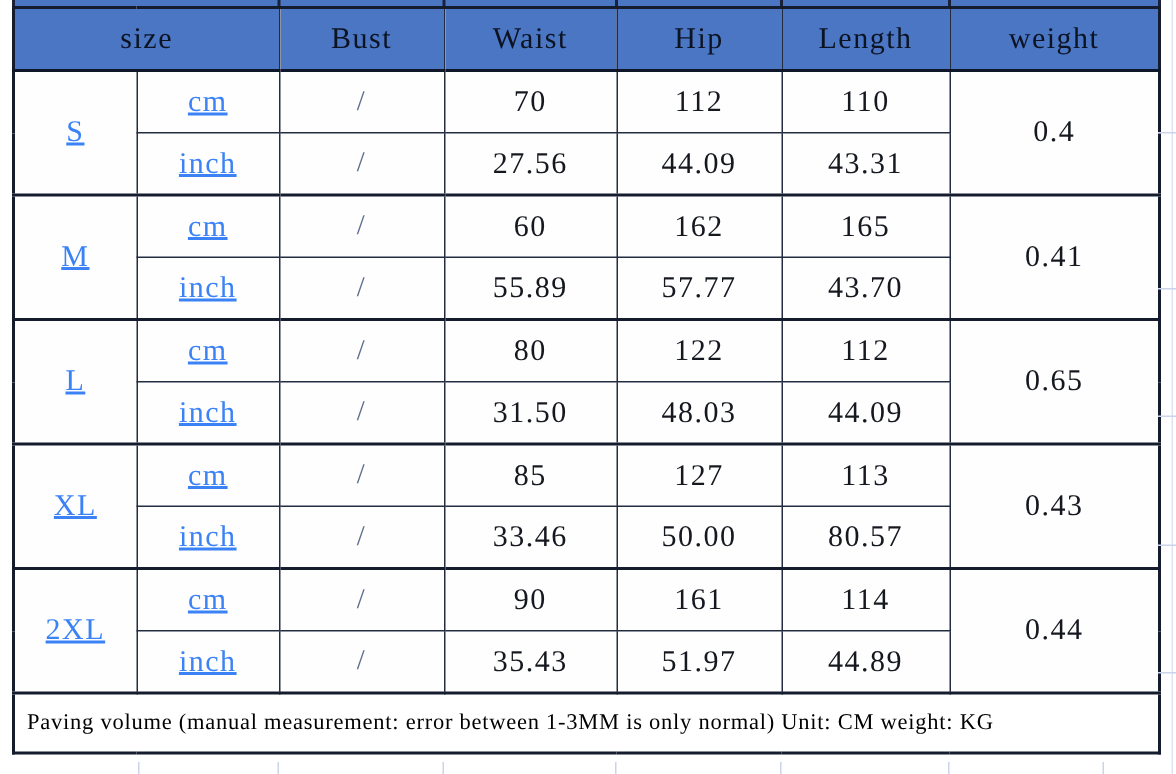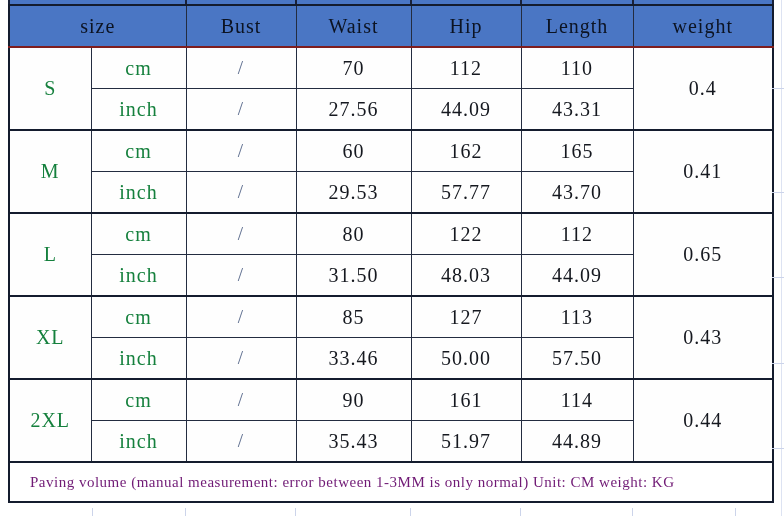--- a/index.html
+++ b/index.html
@@ -21,29 +21,29 @@
     border:2px solid #141c2e;
   }
   td{
     border:1px solid #232c40;
     text-align:center;vertical-align:middle;
     font-size:20px;color:#15181f;letter-spacing:1px;
     padding:0;overflow:hidden;white-space:nowrap;
   }
   tr.header-row td{
     background:#4a76c4;color:#0c1322;height:40px;
-    border-bottom:2px solid #7f1d1d;
+    border-bottom:2px solid #0f172a;
   }
   tr.data-row td{height:40px;background:#fefefe;}
   tr.group-start td{border-top:2px solid #141c2e;}
-  td.red{background:#fb0705;color:#15803d;}
+  td.red{background:#fb0705;color:#3b82f6;text-decoration:underline;}
   td.slash{color:#5b6c8d;font-size:19px;}
   td.note-cell{
     border-top:2px solid #141c2e;height:38px;background:#ffffff;
-    text-align:left;padding-left:20px;font-size:15px;letter-spacing:0.5px;color:#701a75;
+    text-align:left;padding-left:8px;font-size:15px;letter-spacing:0.5px;color:#000000;
   }
   
   .grid-h{position:absolute;left:772px;width:12px;height:1px;background:#ccd4ea;}
   .grid-v{position:absolute;top:508px;width:1px;height:8px;background:#ccd4ea;}
   .grid-vr{position:absolute;left:781px;top:0;width:1px;height:516px;background:#dde3f2;}
 </style>
 </head>
 <body>
 
 <div class="stage">
@@ -99,21 +99,21 @@
       <td class="red">cm</td>
       <td class="slash">/</td>
       <td>60</td>
       <td>162</td>
       <td>165</td>
       <td rowspan="2">0.41</td>
     </tr>
     <tr class="data-row">
       <td class="red">inch</td>
       <td class="slash">/</td>
-      <td>29.53</td>
+      <td>55.89</td>
       <td>57.77</td>
       <td>43.70</td>
     </tr>
 
     <tr class="data-row group-start">
       <td class="red" rowspan="2">L</td>
       <td class="red">cm</td>
       <td class="slash">/</td>
       <td>80</td>
       <td>122</td>
@@ -135,21 +135,21 @@
       <td>85</td>
       <td>127</td>
       <td>113</td>
       <td rowspan="2">0.43</td>
     </tr>
     <tr class="data-row">
       <td class="red">inch</td>
       <td class="slash">/</td>
       <td>33.46</td>
       <td>50.00</td>
-      <td>57.50</td>
+      <td>80.57</td>
     </tr>
 
     <tr class="data-row group-start">
       <td class="red" rowspan="2">2XL</td>
       <td class="red">cm</td>
       <td class="slash">/</td>
       <td>90</td>
       <td>161</td>
       <td>114</td>
       <td rowspan="2">0.44</td>

